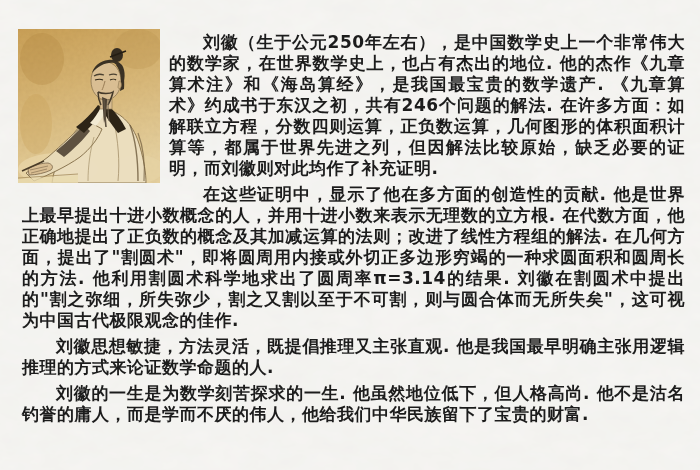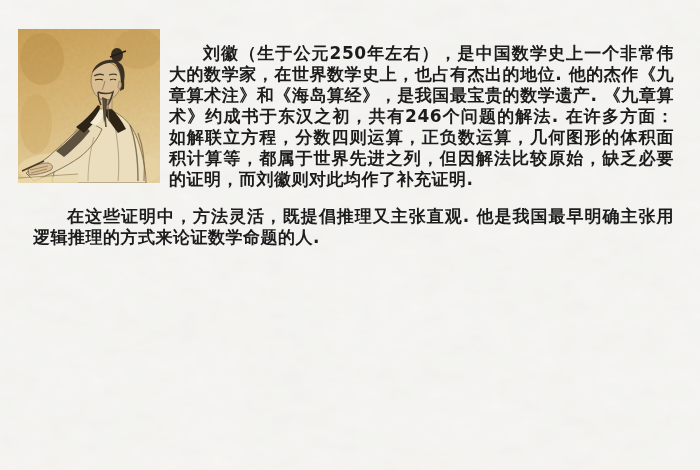--- a/index.html
+++ b/index.html
@@ -41,21 +41,21 @@
     height: 154px;
     margin: 2px 9px 8px 1px;
     display: block;
   }
   .portrait svg {
     display: block;
     width: 142px;
     height: 154px;
   }
   p.para {
-    margin: 16px;
+    margin: 5px;
     text-indent: 2em;
   }
 </style>
 </head>
 <body>
 
 <div class="page">
 
   <svg class="texture" width="700" height="470" aria-hidden="true">
     <defs>
@@ -145,16 +145,18 @@
         <path d="M 12 141 L 30 137 M 13 144 L 29 140" stroke="#7a664a" stroke-width="0.6" fill="none"></path>
 
         <path d="M 4 142 L 26 132" stroke="#4a3c28" stroke-width="1.6" fill="none"></path>
 
         <path d="M 0 150 L 60 146 L 60 154 L 0 154 Z" fill="#e9d9ae" opacity="0.8"></path>
         <path d="M 0 149 L 60 145" stroke="#a58c5c" stroke-width="0.8" fill="none"></path>
       </svg>
     </span>
 
     <p class="para">刘徽（生于公元250年左右），是中国数学史上一个非常伟大的数学家，在世界数学史上，也占有杰出的地位. 他的杰作《九章算术注》和《海岛算经》，是我国最宝贵的数学遗产. 《九章算术》约成书于东汉之初，共有246个问题的解法. 在许多方面：如解联立方程，分数四则运算，正负数运算，几何图形的体积面积计算等，都属于世界先进之列，但因解法比较原始，缺乏必要的证明，而刘徽则对此均作了补充证明.</p>
-    <p class="para">在这些证明中，方法灵活，既提倡推理又主张直观. 他是我国最早明确主张用逻辑推理的方式来论证数学命题的人.</p>
+    <p class="para">在这些证明中，显示了他在多方面的创造性的贡献. 他是世界上最早提出十进小数概念的人，并用十进小数来表示无理数的立方根. 在代数方面，他正确地提出了正负数的概念及其加减运算的法则；改进了线性方程组的解法. 在几何方面，提出了"割圆术"，即将圆周用内接或外切正多边形穷竭的一种求圆面积和圆周长的方法. 他利用割圆术科学地求出了圆周率π=3.14的结果. 刘徽在割圆术中提出的"割之弥细，所失弥少，割之又割以至于不可割，则与圆合体而无所失矣"，这可视为中国古代极限观念的佳作.</p>
+    <p class="para">刘徽思想敏捷，方法灵活，既提倡推理又主张直观. 他是我国最早明确主张用逻辑推理的方式来论证数学命题的人.</p>
+    <p class="para">刘徽的一生是为数学刻苦探求的一生. 他虽然地位低下，但人格高尚. 他不是沽名钓誉的庸人，而是学而不厌的伟人，他给我们中华民族留下了宝贵的财富.</p>
 
   </div>
 </div>
 
 </body></html>

